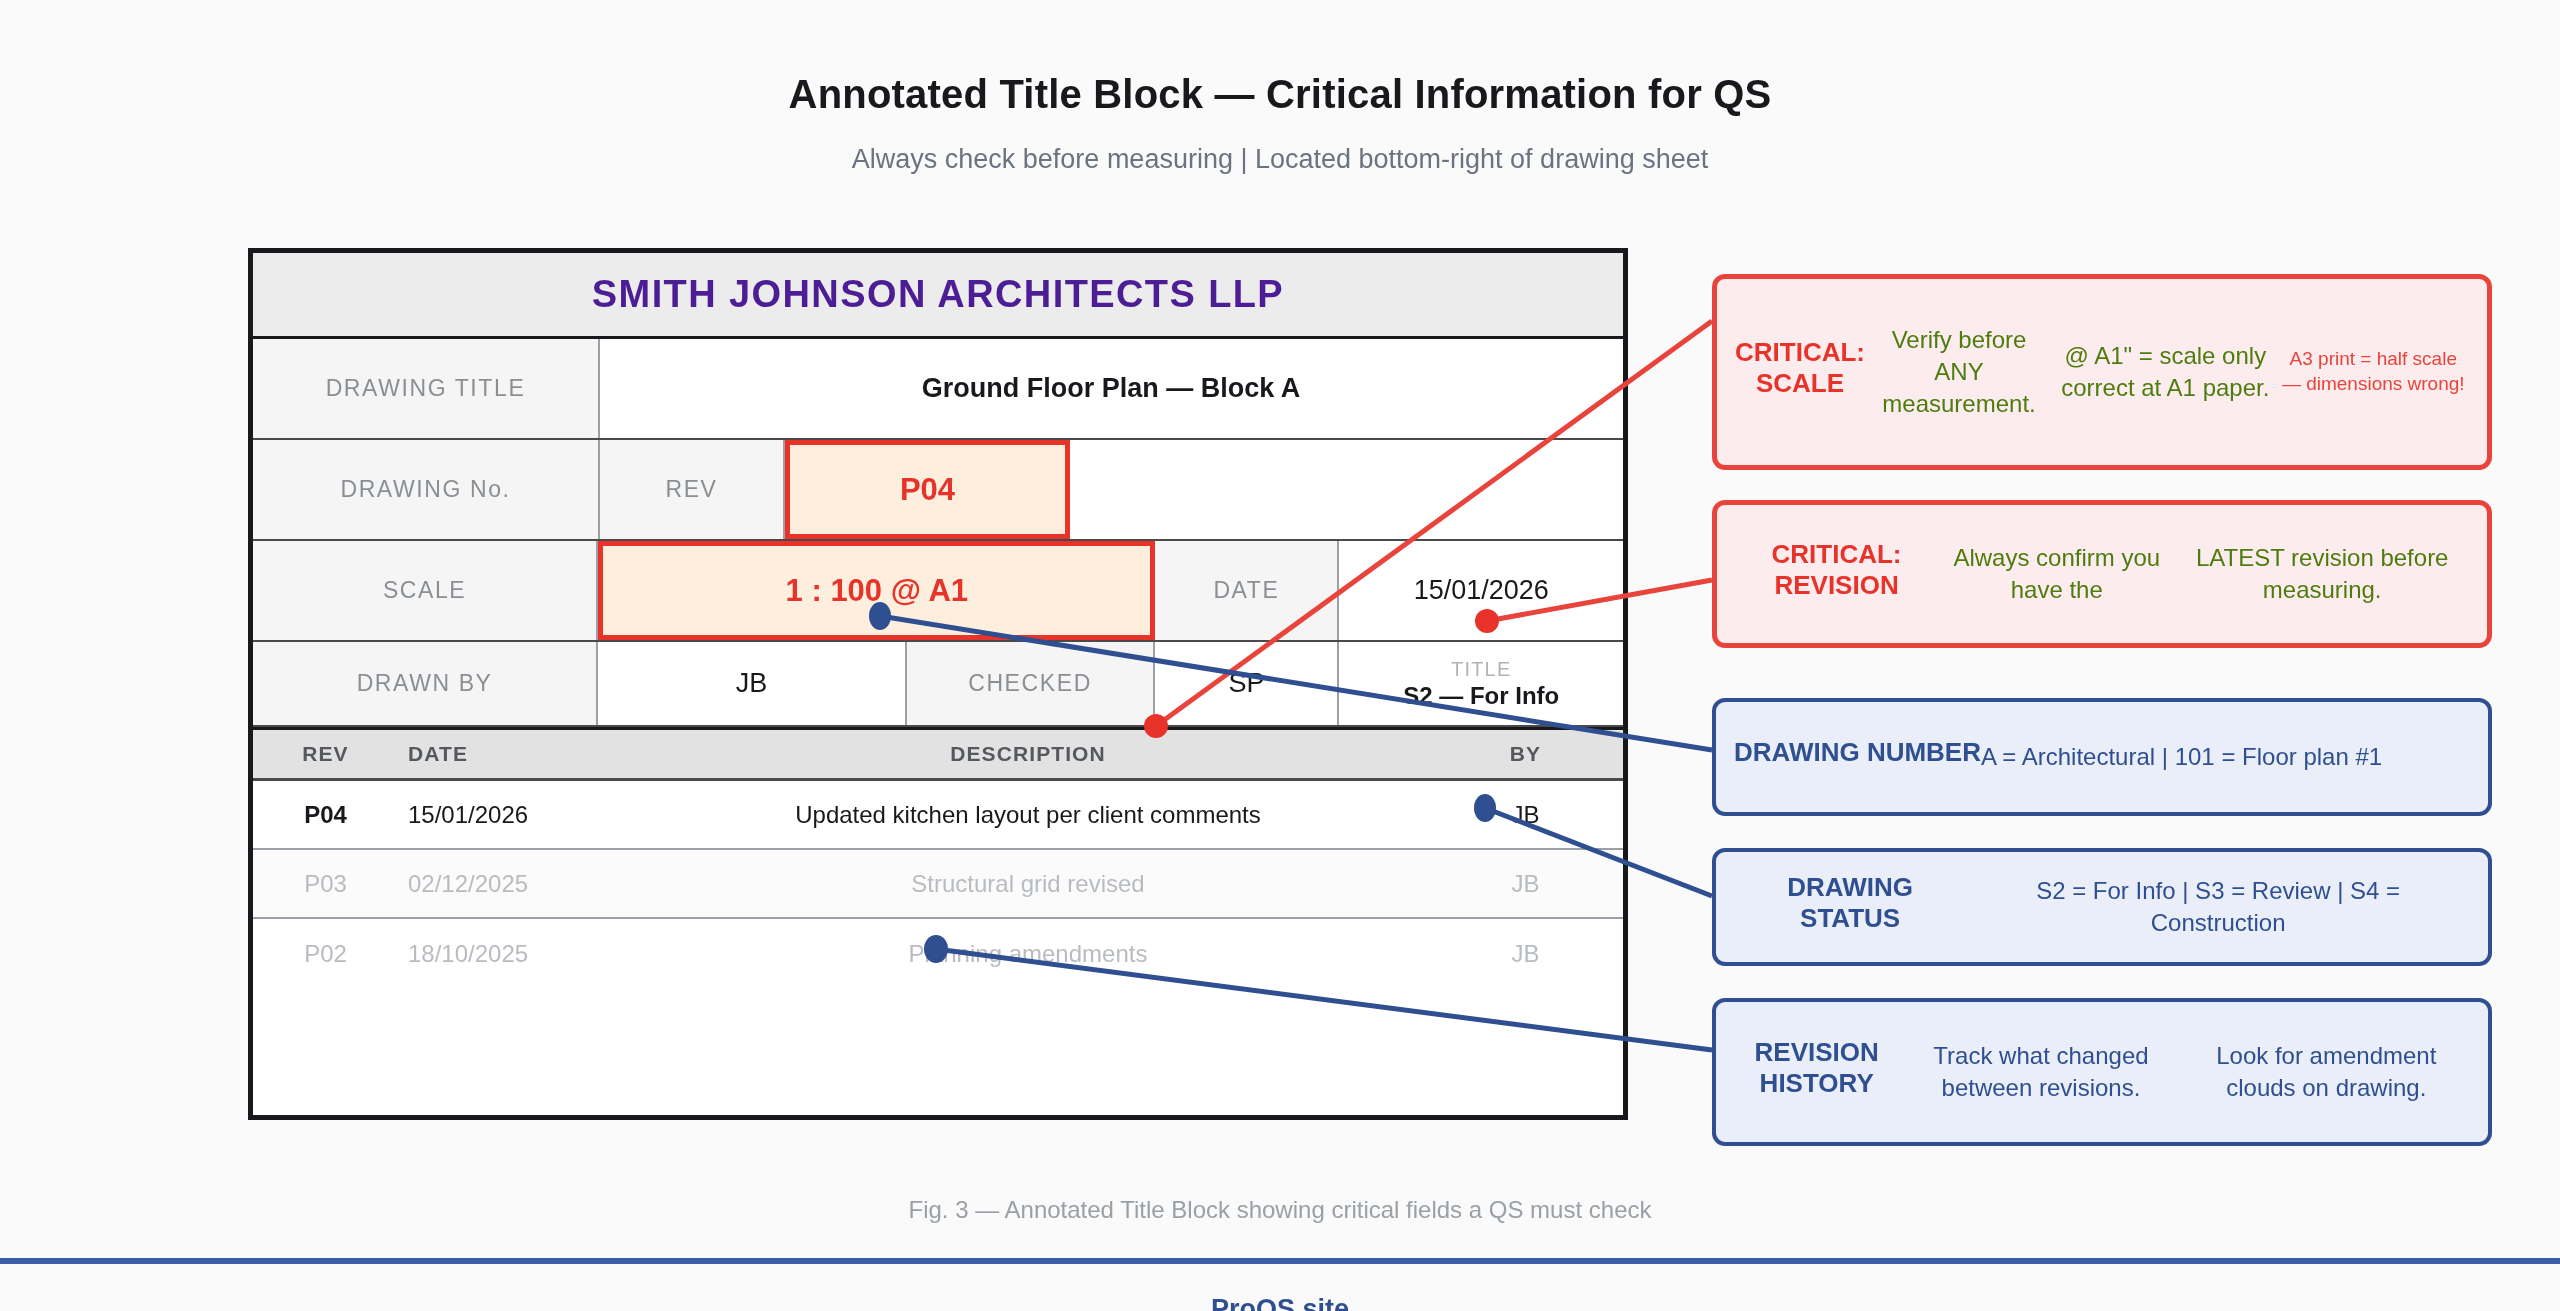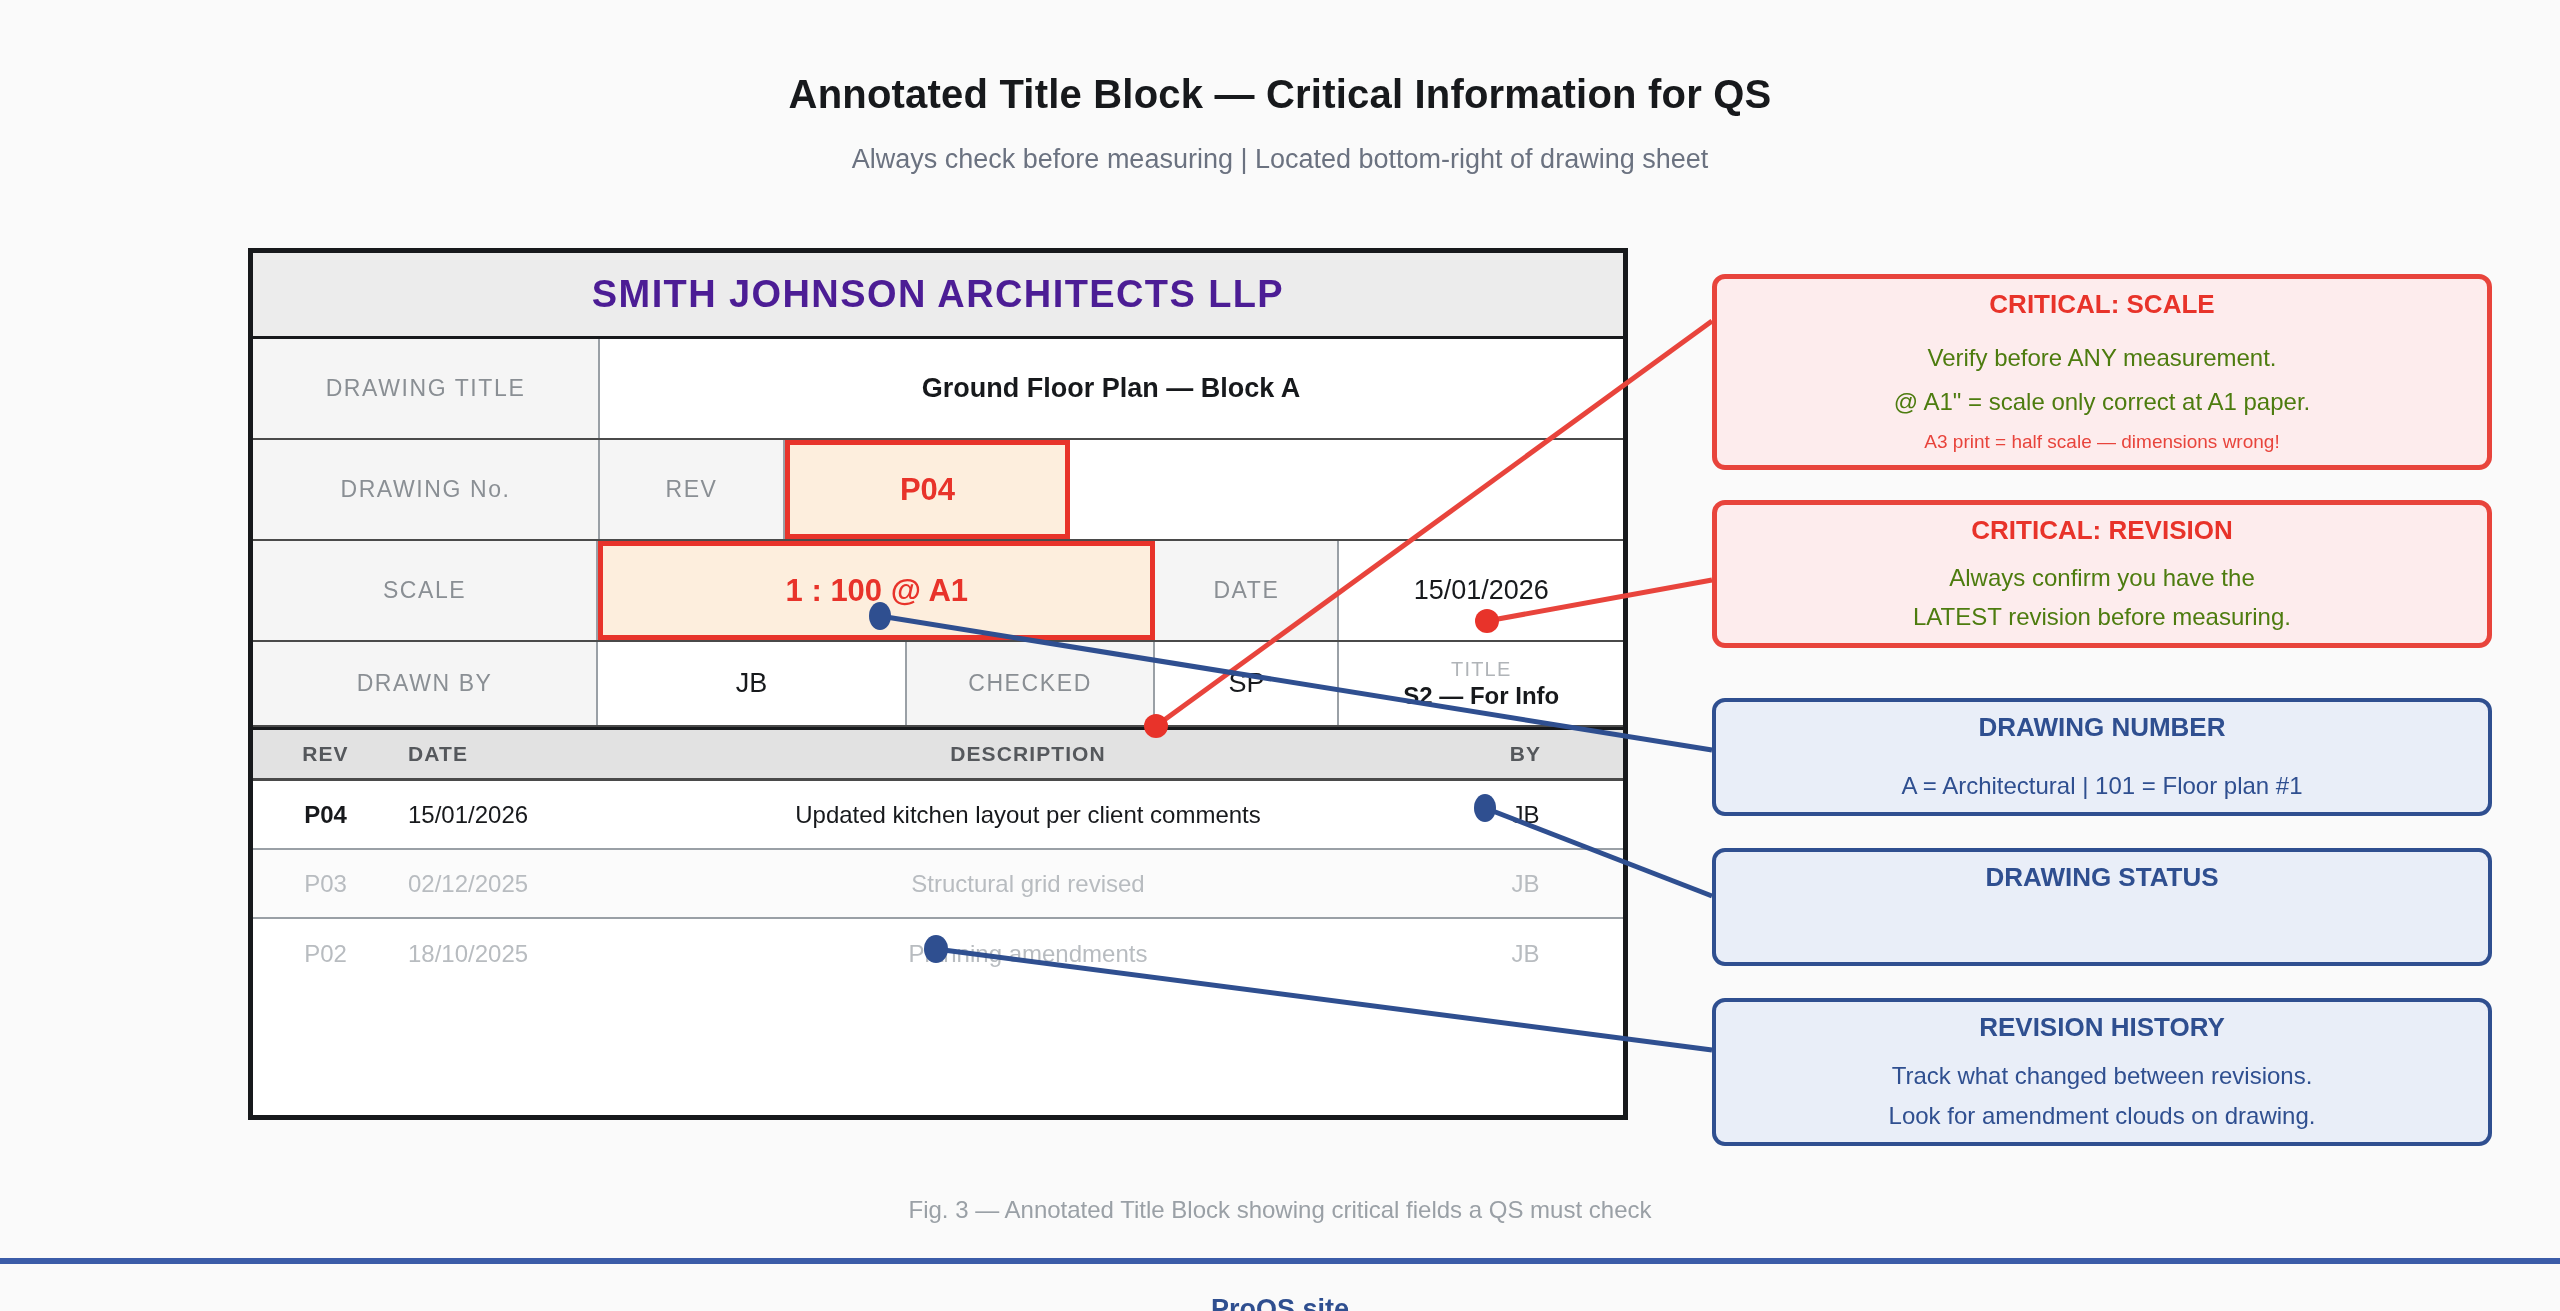--- a/index.html
+++ b/index.html
@@ -97,22 +97,22 @@
   .rc-desc { width: 800px; justify-content: center; }
   .rc-by   { width: 195px; justify-content: center; }
   .rev-current { background:#ffffff; color:#17191c; }
   .rev-current .rc-rev { font-weight: bold; }
   .rev-old { color: #b8bcc0; }
   .rev-old.alt { background: #fbfbfb; }
 
   
   .callout {
     position: absolute; border-radius: 13px;
-    display: flex; flex-direction: column;
-    align-items: center; justify-content: space-between;
+    display: flex; 
+    align-items: center; justify-content: flex-start;
     text-align: center; padding: 10px 18px;
   }
   .callout-red {
     background: #fdeced; border: 5px solid #e8443c;
   }
   .callout-blue {
     background: #e9eef8; border: 4px solid #2f4f90;
   }
   .co-title { font-size: 26px; font-weight: bold; margin-bottom: 9px; }
   .callout-red .co-title { color: #e8332a; }
@@ -250,20 +250,21 @@
     <div class="co-line">LATEST revision before measuring.</div>
   </div>
 
   <div class="callout callout-blue" id="co-dno">
     <div class="co-title">DRAWING NUMBER</div>
     <div class="co-line">A = Architectural | 101 = Floor plan #1</div>
   </div>
 
   <div class="callout callout-blue" id="co-status">
     <div class="co-title">DRAWING STATUS</div>
+    <div class="co-line">S2 = For Info | S3 = Review | S4 = Construction</div>
   </div>
 
   <div class="callout callout-blue" id="co-hist">
     <div class="co-title">REVISION HISTORY</div>
     <div class="co-line">Track what changed between revisions.</div>
     <div class="co-line">Look for amendment clouds on drawing.</div>
   </div>
 
   <div class="fig-caption">Fig. 3 — Annotated Title Block showing critical fields a QS must check</div>
   <div class="footer-rule"></div>

